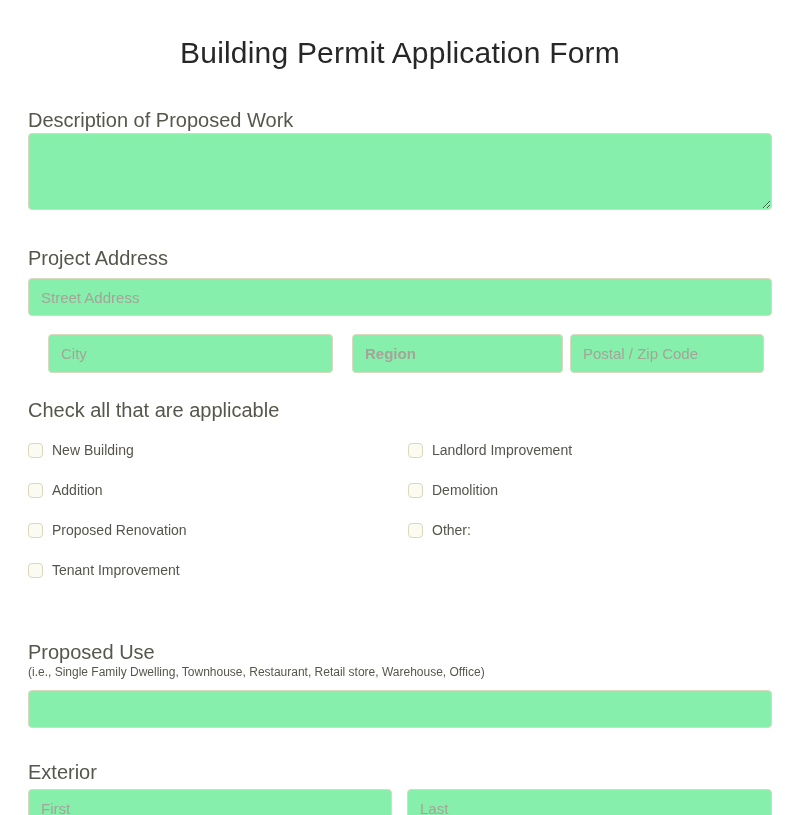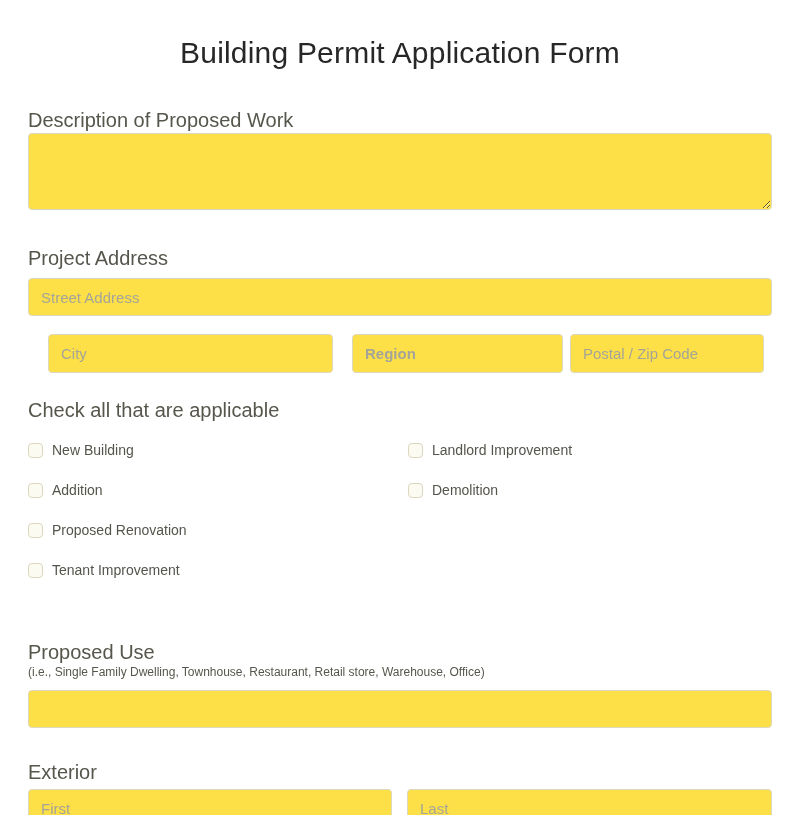--- a/index.html
+++ b/index.html
@@ -37,21 +37,21 @@
   .sub-label {
     margin-top: 2px;
     font-size: 12px;
     color: #57564c;
     line-height: 15px;
   }
 
   textarea.field, input.field {
     display: block;
     width: 100%;
-    background: #fde047;
+    background: #86efac;
     border: 1px solid #dcd8bf;
     border-radius: 4px;
     font-family: "Liberation Sans", sans-serif;
     font-size: 15px;
     color: #6b6a60;
     padding: 0 12px;
     outline: none;
   }
   textarea.field {
     margin-top: 2px;
@@ -150,20 +150,24 @@
     </div>
     <div class="checkbox-col checkbox-col-right">
       <div class="checkbox-row">
         <span class="checkbox-box"></span>
         <span class="checkbox-label">Landlord Improvement</span>
       </div>
       <div class="checkbox-row">
         <span class="checkbox-box"></span>
         <span class="checkbox-label">Demolition</span>
       </div>
+      <div class="checkbox-row">
+        <span class="checkbox-box"></span>
+        <span class="checkbox-label">Other:</span>
+      </div>
     </div>
   </div>
 
   <div class="section-label lbl-proposed">Proposed Use</div>
   <div class="sub-label">(i.e., Single Family Dwelling, Townhouse, Restaurant, Retail store, Warehouse, Office)</div>
   <input class="field proposed-input" type="text" style="">
 
   <div class="section-label lbl-applicant">Exterior</div>
   <div class="applicant-row">
     <input class="field first-input" type="text" placeholder="First" style="">

